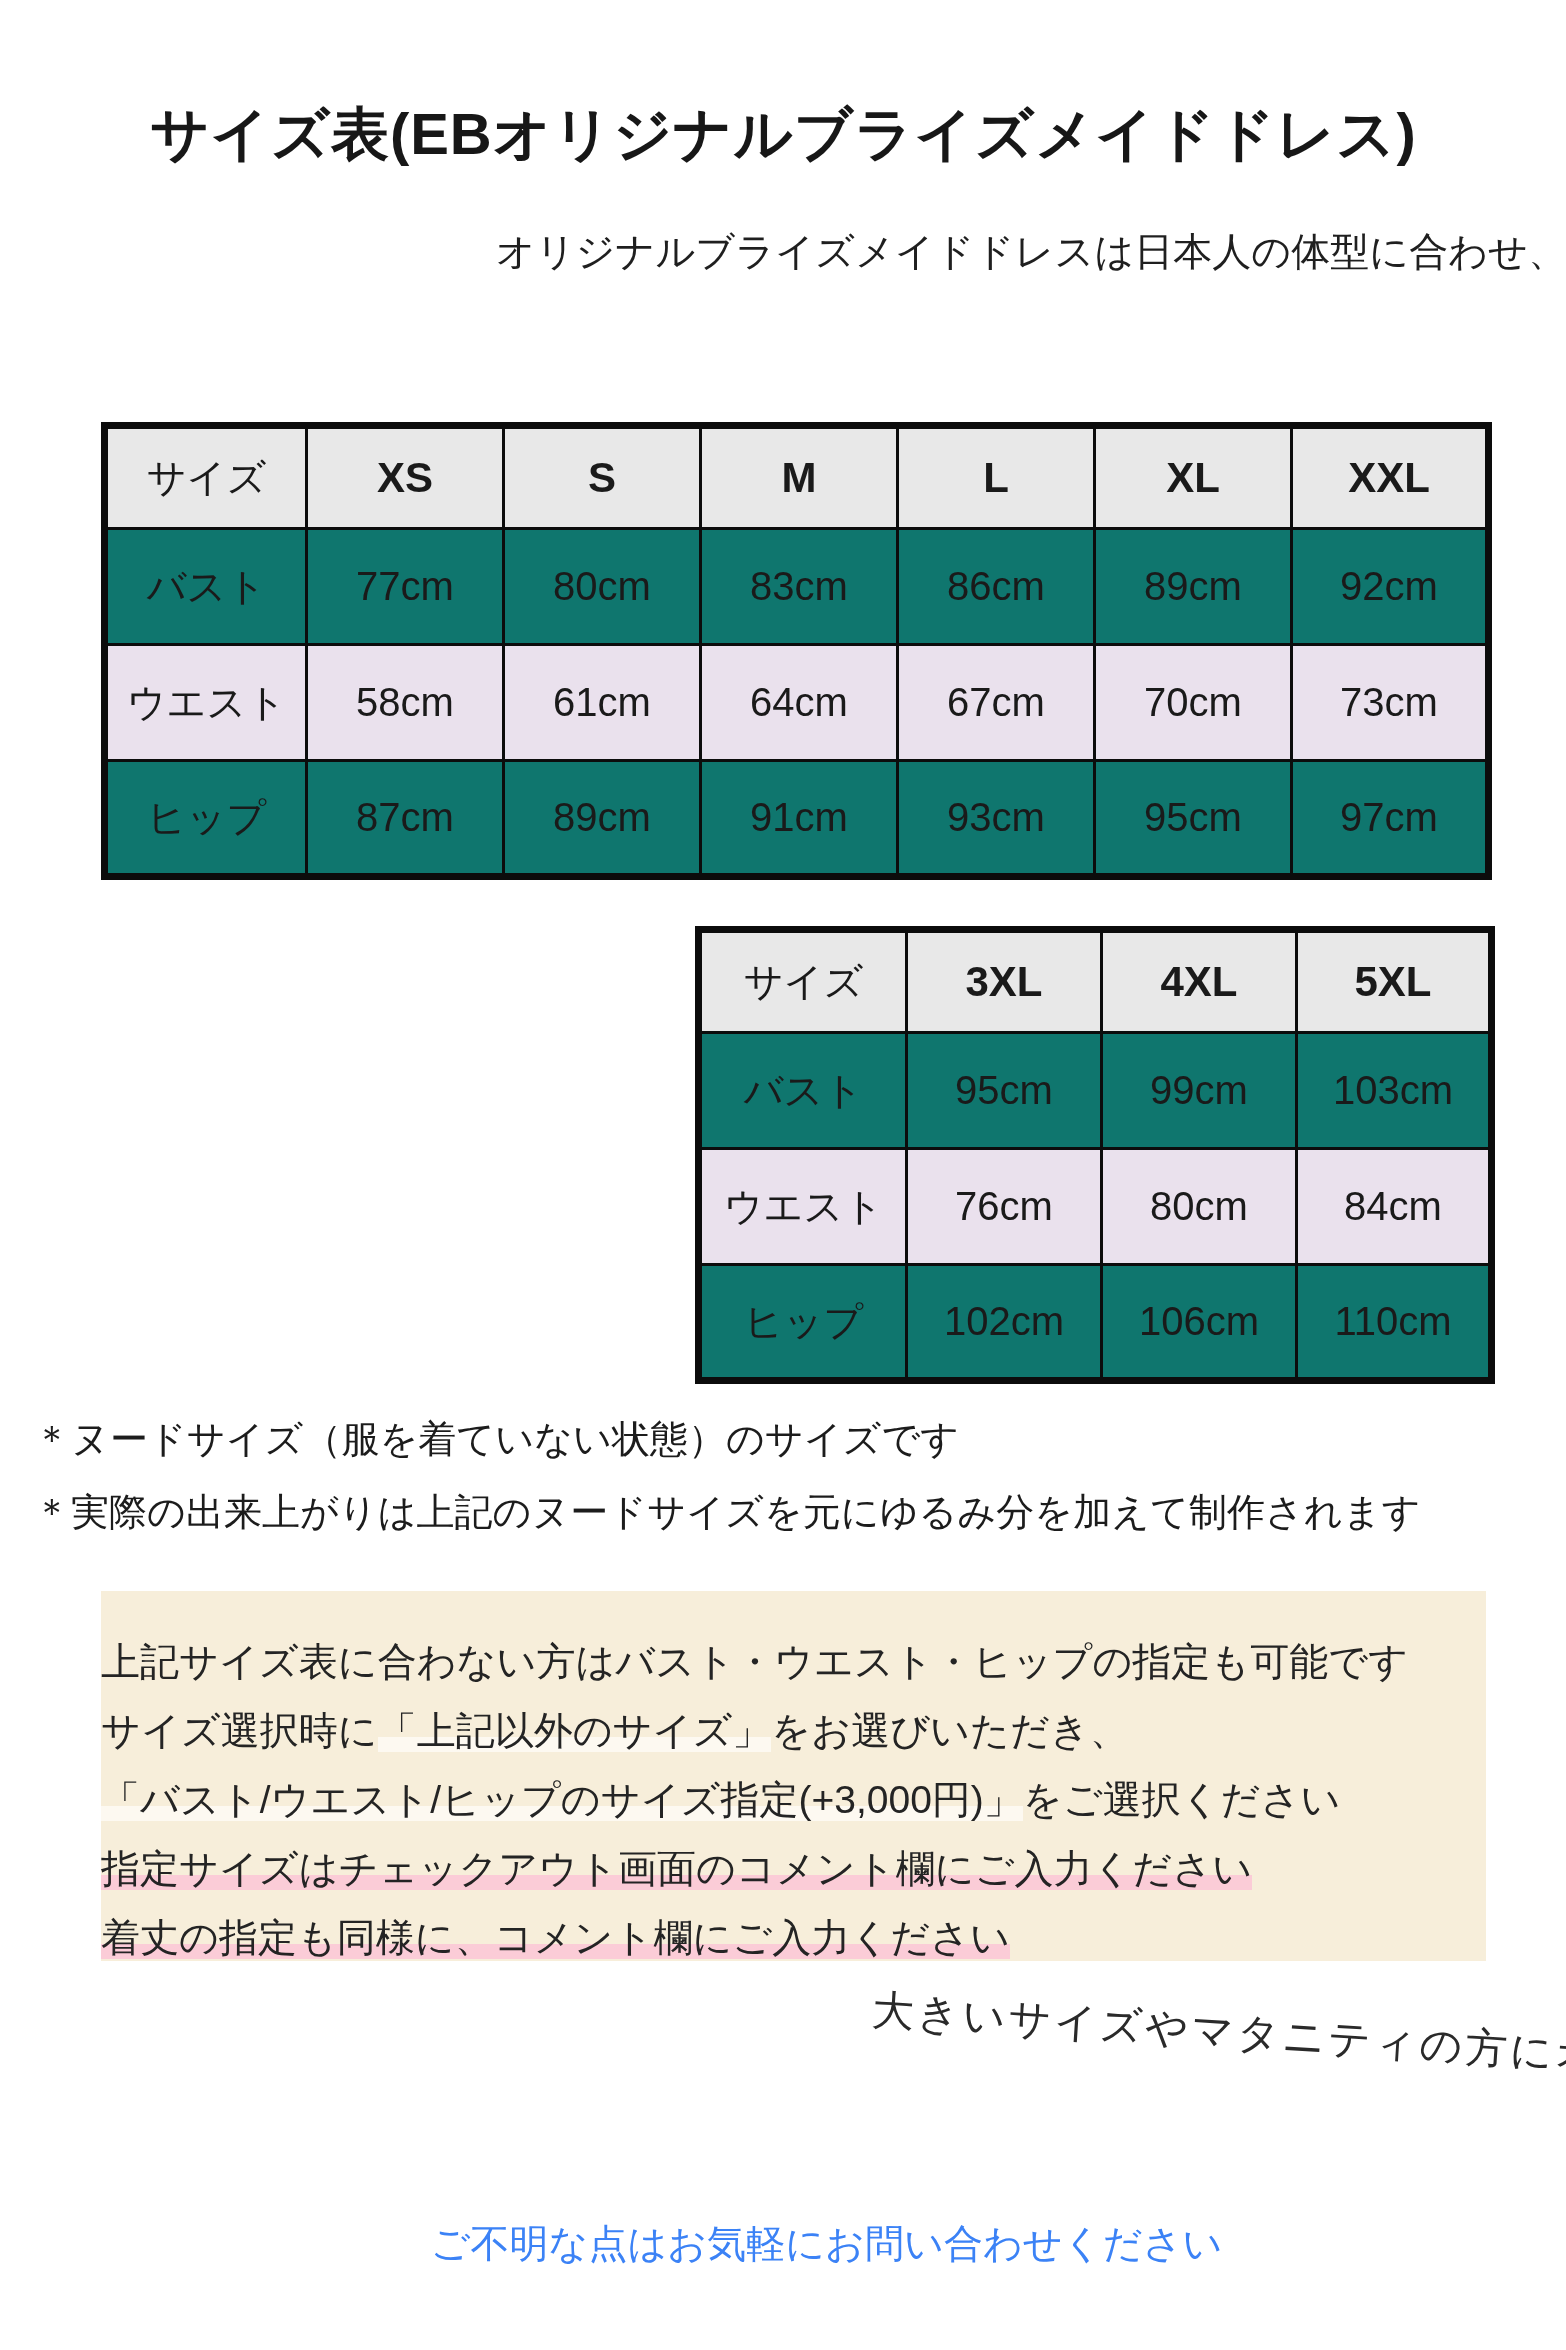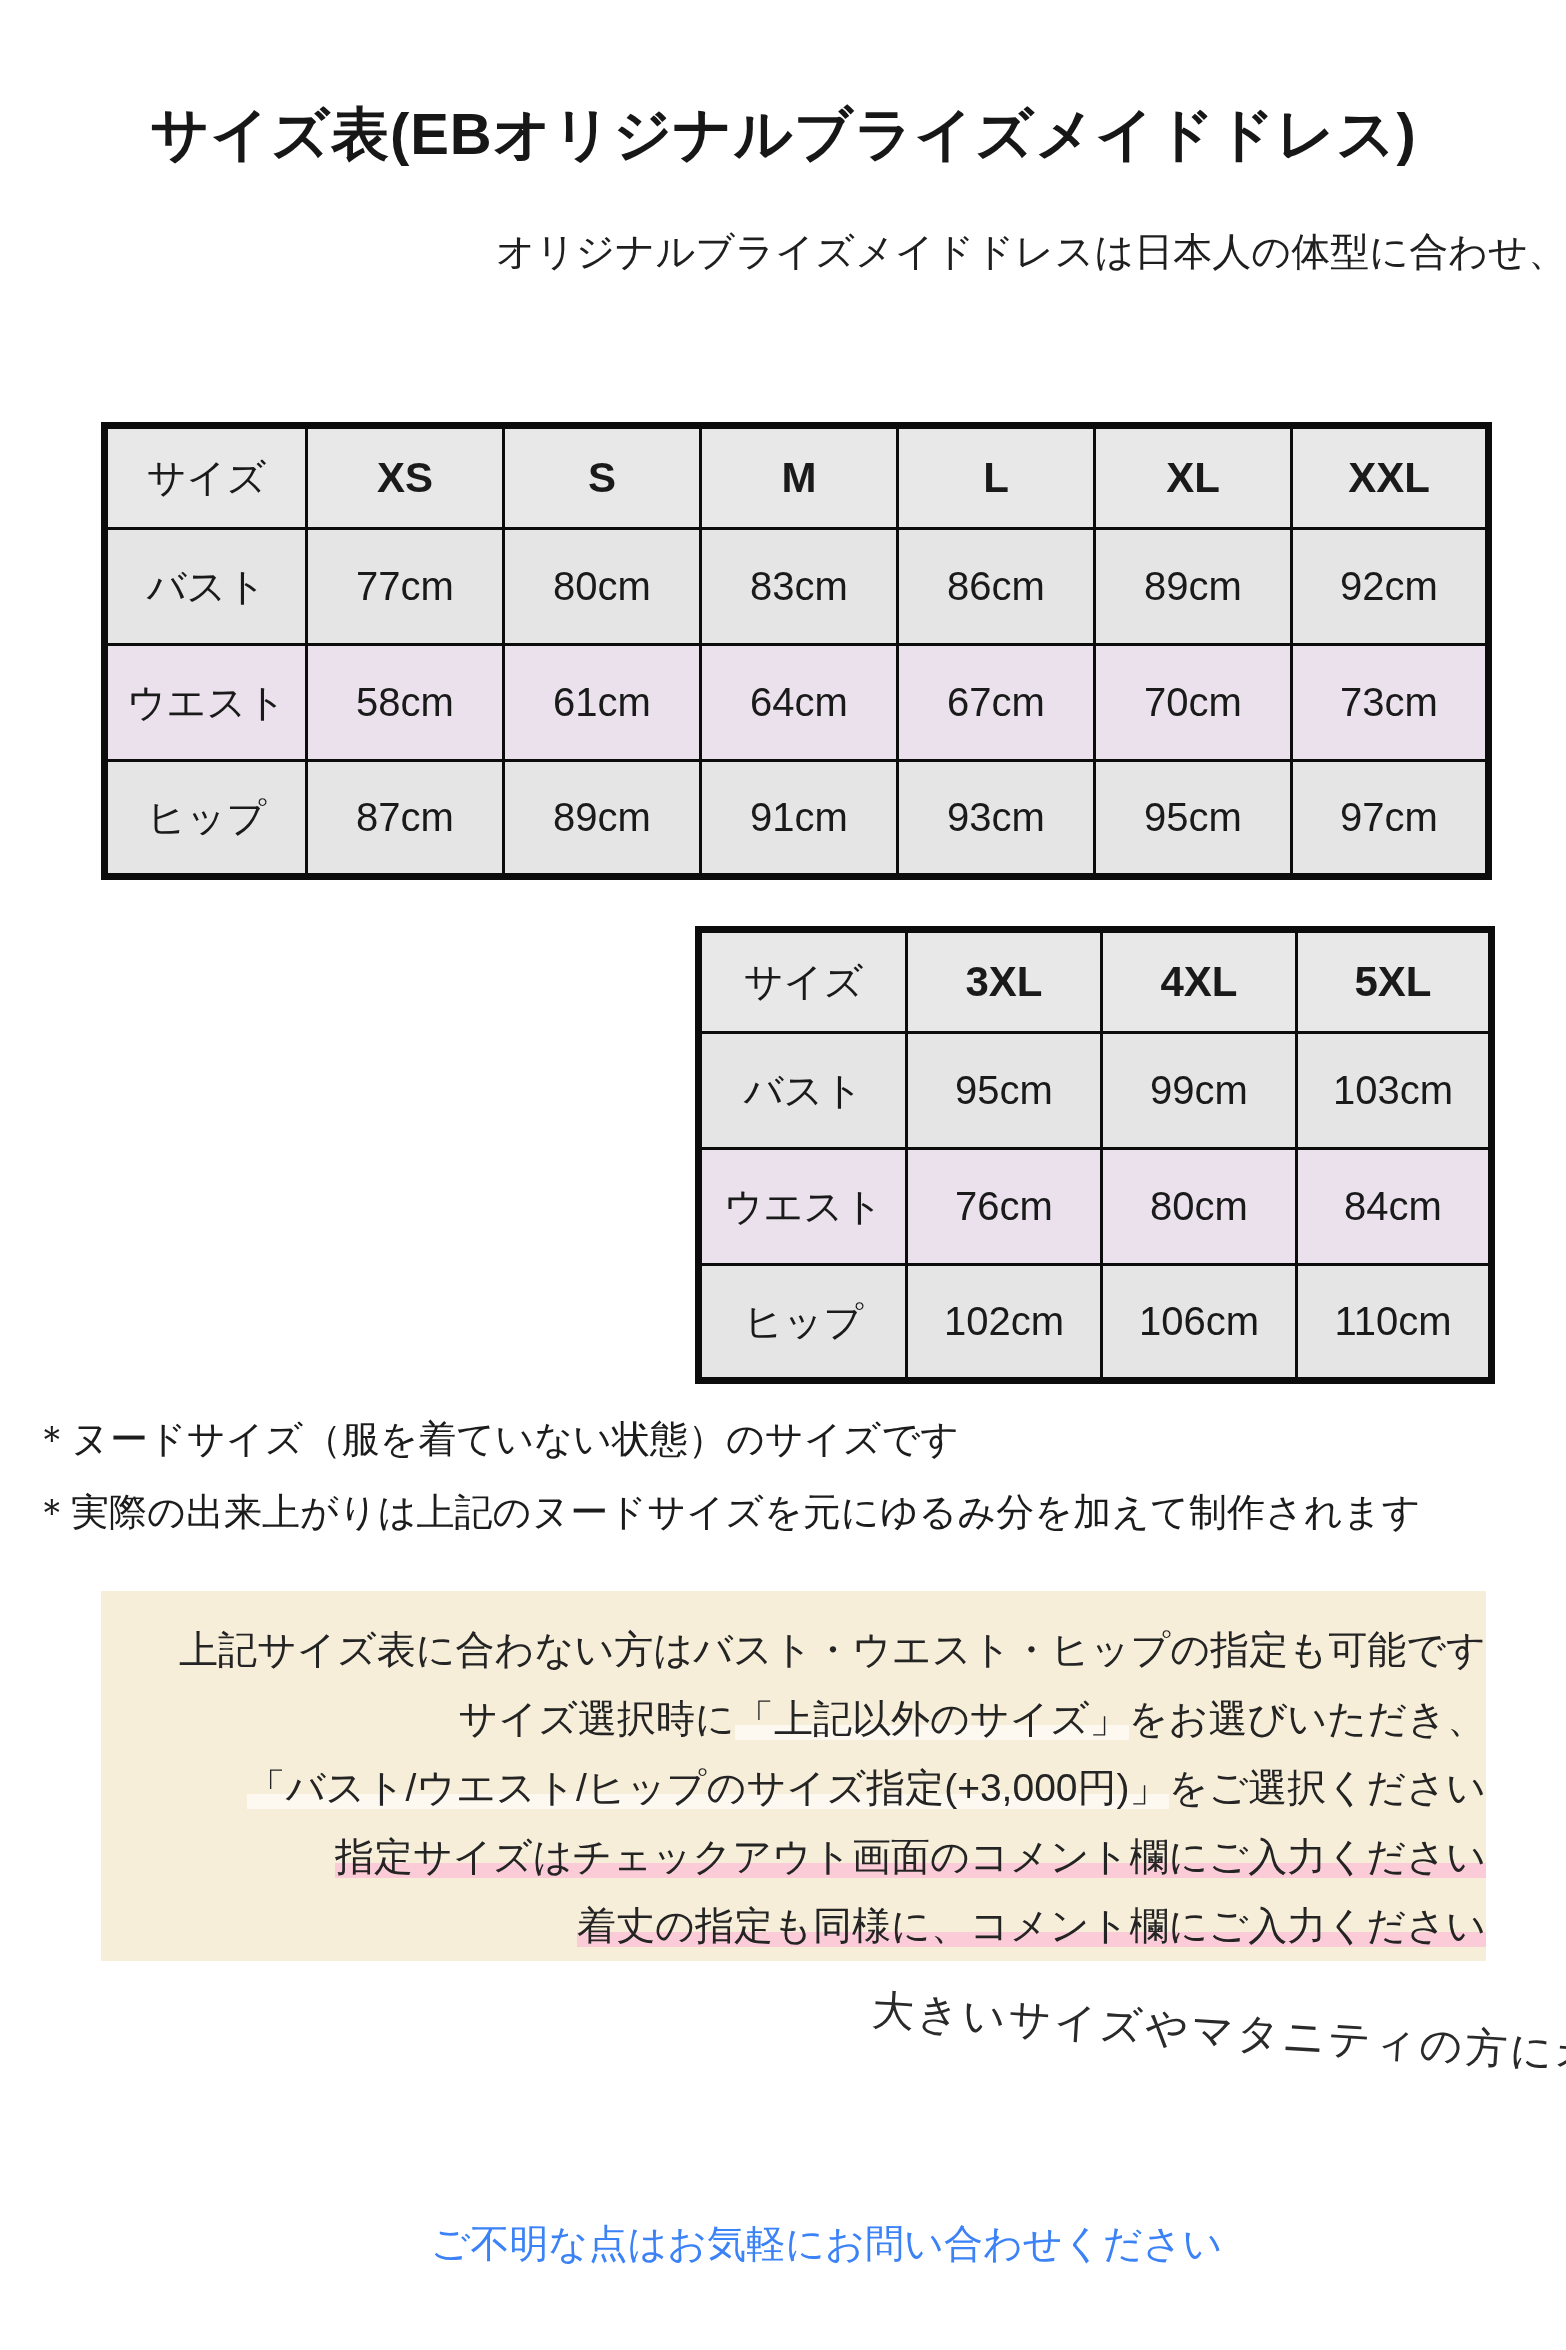--- a/index.html
+++ b/index.html
@@ -22,21 +22,21 @@
     position:absolute;top:228px;left:0;width:100%;
     text-align:right;
     font-size:39px;line-height:47px;font-weight:400;
     color:#1f1f1f;
     white-space:nowrap;
   }
   table.size-table{
     position:absolute;
     border-collapse:collapse;
     table-layout:fixed;
-    background:#e5e5e5;
+    background:#0f766e;
   }
   table.size-table td{
     border:3.7px solid #0c0c0c;
     text-align:center;vertical-align:middle;
     font-size:40px;color:#1a1a1a;
     padding:0;
   }
   table.size-table{border:7.3px solid #0c0c0c;}
   #table-main{left:101px;top:422px;width:1387px;}
   #table-ext{left:695px;top:926px;width:793px;}
@@ -49,24 +49,24 @@
   .notes{
     position:absolute;left:33px;top:1403px;
     font-size:38px;line-height:73px;
     color:#1c1c1c;
     white-space:nowrap;
   }
   .custom-box{
     position:absolute;left:101px;top:1591px;
     width:1385px;height:370px;
     background:#f7eeda;
-    text-align:right;
+    text-align:left;
     font-size:39px;line-height:69px;
     color:#242424;
-    padding-top:24px;box-sizing:border-box;
+    padding-top:36px;box-sizing:border-box;
     white-space:nowrap;
   }
   .hl-cream{
     background:linear-gradient(#fdf9f1,#fdf9f1) no-repeat 0 27.5px / 100% 40px;
   }
   .hl-pink{
     background:linear-gradient(#fbccd7,#fbccd7) no-repeat 0 27.5px / 100% 40px;
   }
   .handwritten{
     position:absolute;left:874px;top:1982px;

